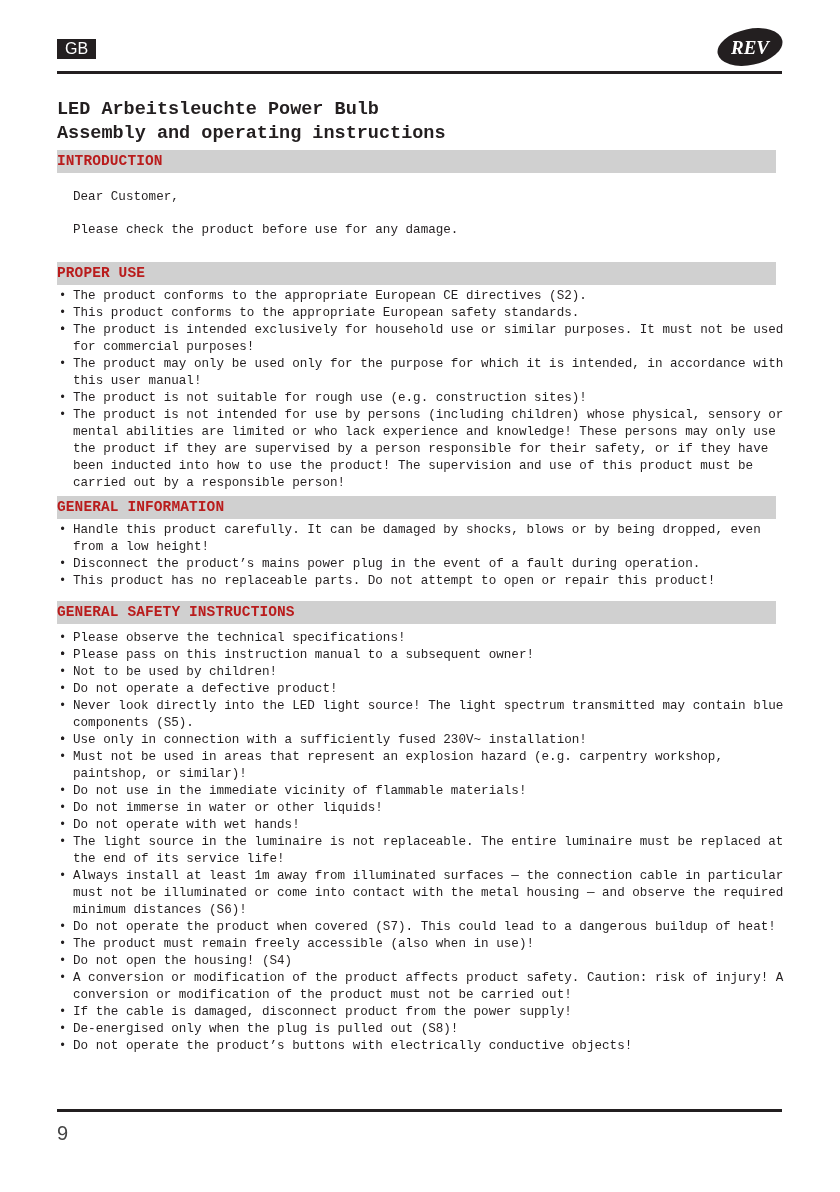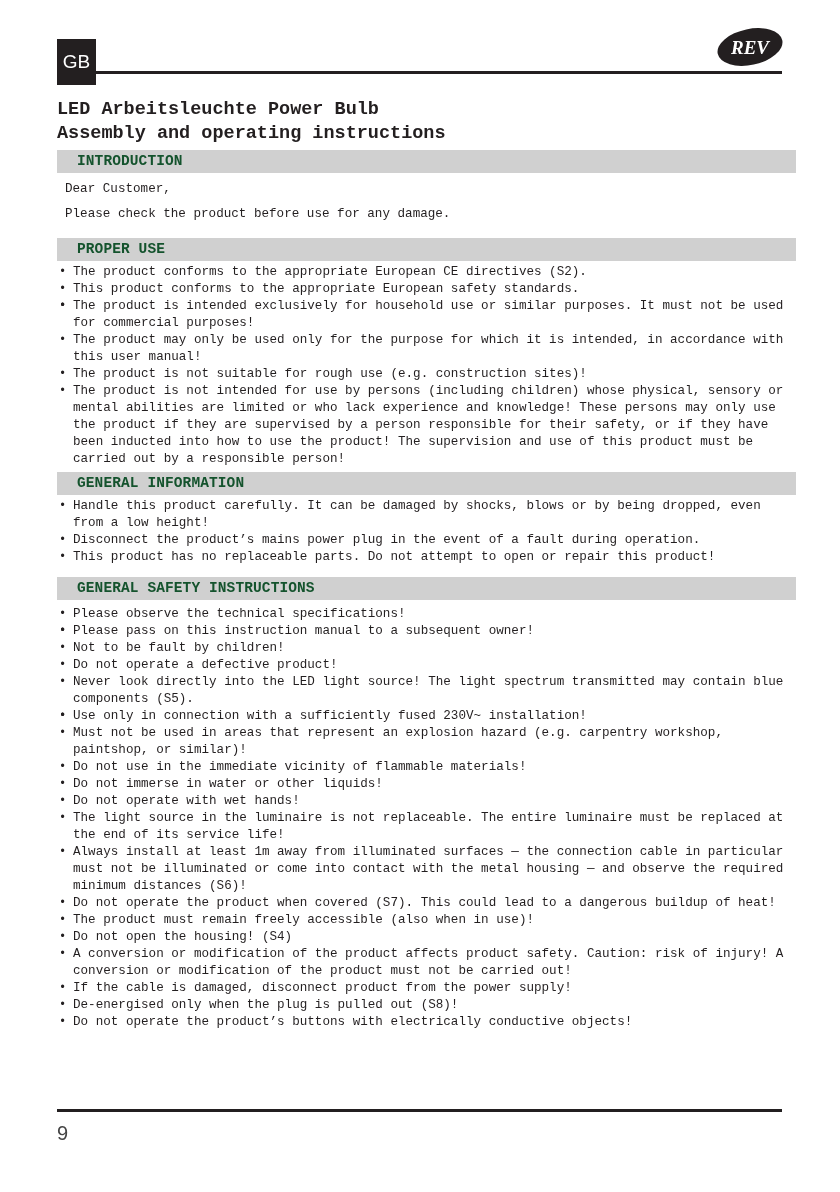--- a/index.html
+++ b/index.html
@@ -1,44 +1,44 @@
 <!DOCTYPE html>
 <html><head>
 <meta charset="utf-8">
 <style>
   html, body { margin: 0; padding: 0; background: #ffffff; }
   body {
     width: 840px; height: 1192px; position: relative; overflow: hidden;
     font-family: "Liberation Sans", sans-serif; color: #231f20;
   }
   .lang-badge {
-    position: absolute; left: 57px; top: 39px; width: 39px; height: 46px;
-    background: #231f20; color: #ffffff; font-size: 19px;
+    position: absolute; left: 57px; top: 39px; width: 39px; height: 20px;
+    background: #231f20; color: #ffffff; font-size: 16px;
     display: flex; align-items: center; justify-content: center;
   }
   .top-rule {
     position: absolute; left: 57px; top: 71px; width: 725px; height: 3px;
     background: #231f20;
   }
   .logo {
     position: absolute; left: 716px; top: 27px; width: 68px; height: 40px;
   }
   .content {
     position: absolute; left: 57px; top: 98px; width: 728px; font-family: Liberation Mono, monospace;
   }
   .doc-title {
     font-weight: bold; font-size: 18.5px; line-height: 24px; margin: 0 0 4px 0;
   }
   .section-head {
     background: #d0d0d0; font-weight: bold; font-size: 14.5px;
-    height: 23px; line-height: 23px; padding-left: 20px; width: 719px;
-    color: #14532d; margin-top: 2px; margin-bottom: 3px; letter-spacing: 0.1px;
+    height: 23px; line-height: 23px; padding-left: 0; width: 719px;
+    color: #b91c1c; margin-top: 2px; margin-bottom: 3px; letter-spacing: 0.1px;
   }
   .intro p {
-    margin: 8px; font-size: 12.6px; line-height: 17px;
+    margin: 16px; font-size: 12.6px; line-height: 17px;
   }
   ul.bullets {
     list-style: none; margin: 0 0 4px 0; padding: 0;
   }
   ul.bullets li {
     position: relative; padding-left: 16px; font-size: 12.6px; line-height: 17px;
   }
   ul.bullets li .dot {
     position: absolute; left: 2px; top: 0; font-size: 12px;
   }
@@ -93,21 +93,21 @@
     <li><span class="dot">•</span><span>Disconnect the product’s mains power plug in the event of a fault during operation.</span></li>
     <li><span class="dot">•</span><span>This product has no replaceable parts. Do not attempt to open or repair this product!</span></li>
   </ul>
   <div class="gap-lg"></div>
 
   <div class="section-head">GENERAL SAFETY INSTRUCTIONS</div>
   <ul class="bullets" style="margin-top:6px;">
     <li><span class="dot">•</span><span>Please observe the technical specifications!</span></li>
     <li><span class="dot">•</span></li>
     <li><span class="dot">•</span><span>Please pass on this instruction manual to a subsequent owner!</span></li>
-    <li><span class="dot">•</span><span>Not to be fault by children!</span></li>
+    <li><span class="dot">•</span><span>Not to be used by children!</span></li>
     <li><span class="dot">•</span><span>Do not operate a defective product!</span></li>
     <li><span class="dot">•</span><span>Never look directly into the LED light source! The light spectrum transmitted may contain blue components (S5).</span></li>
     <li><span class="dot">•</span></li>
     <li><span class="dot">•</span><span>Use only in connection with a sufficiently fused 230V~ installation!</span></li>
     <li><span class="dot">•</span><span>Must not be used in areas that represent an explosion hazard (e.g. carpentry workshop, paintshop, or similar)!</span></li>
     <li><span class="dot">•</span><span>Do not use in the immediate vicinity of flammable materials!</span></li>
     <li><span class="dot">•</span><span>Do not immerse in water or other liquids!</span></li>
     <li><span class="dot">•</span><span>Do not operate with wet hands!</span></li>
     <li><span class="dot">•</span><span>The light source in the luminaire is not replaceable. The entire luminaire must be replaced at the end of its service life!</span></li>
     <li><span class="dot">•</span><span>Always install at least 1m away from illuminated surfaces — the connection cable in particular must not be illuminated or come into contact with the metal housing — and observe the required minimum distances (S6)!</span></li>

